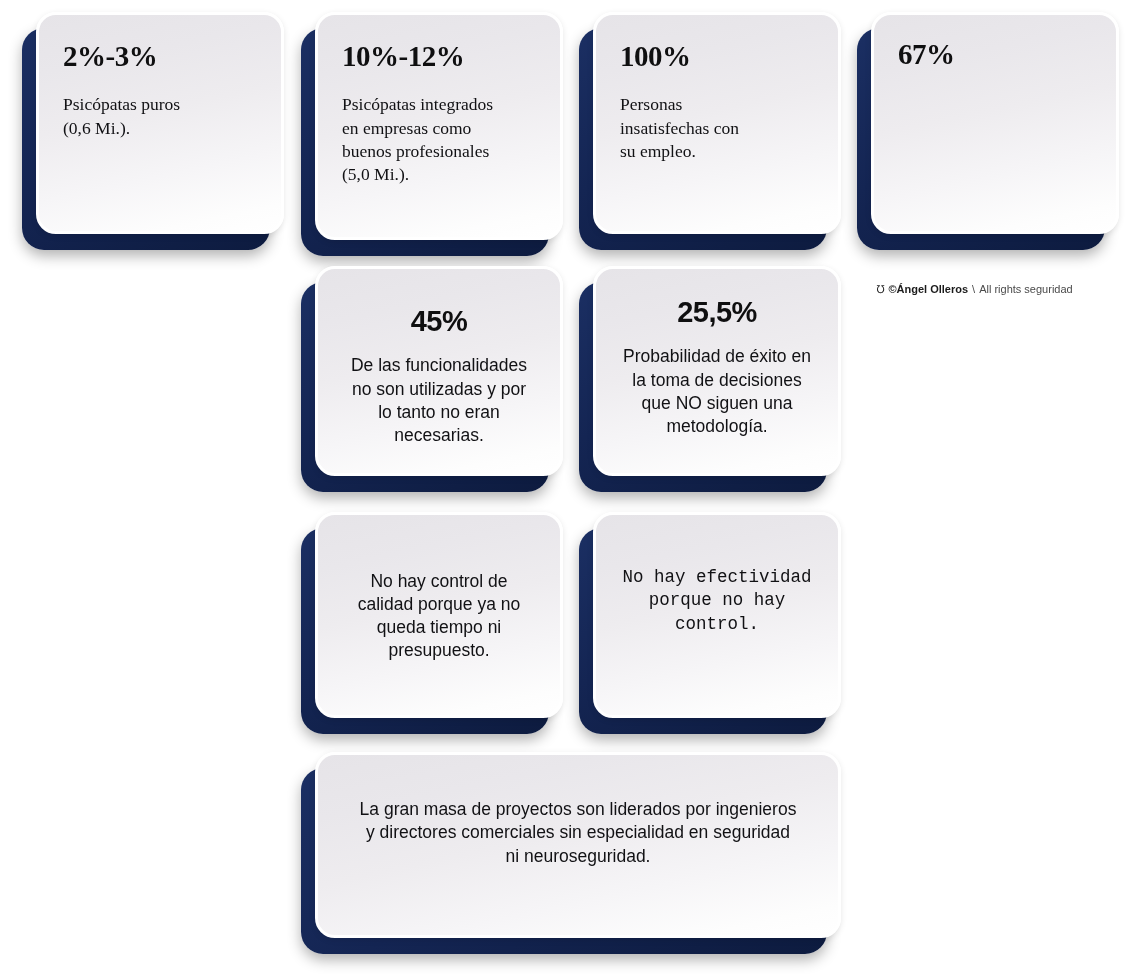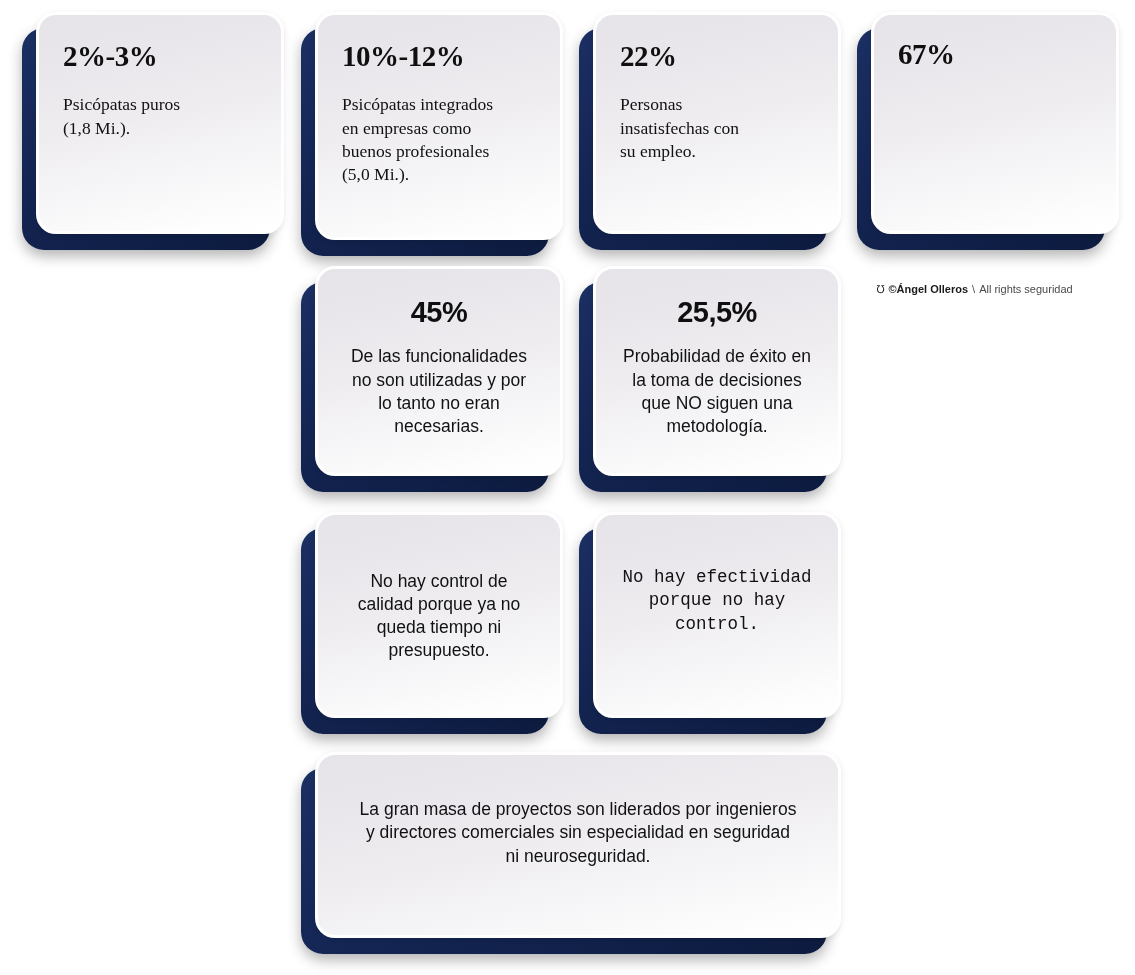--- a/index.html
+++ b/index.html
@@ -123,39 +123,39 @@
 </head>
 <body>
 
 <div id="canvas">
 
   <div class="card al-left" style="left:36px; top:12px; width:248px; height:222px;">
     <div class="plate"></div>
     <div class="face">
       <p class="pct">2%-3%</p>
       <p class="body-text">Psicópatas puros
-(1,8 Mi.).</p>
+(0,6 Mi.).</p>
     </div>
   </div>
 
   <div class="card al-left" style="left:315px; top:12px; width:248px; height:228px;">
     <div class="plate"></div>
     <div class="face">
       <p class="pct">10%-12%</p>
       <p class="body-text">Psicópatas integrados
 en empresas como
 buenos profesionales
 (5,0 Mi.).</p>
     </div>
   </div>
 
   <div class="card al-left" style="left:593px; top:12px; width:248px; height:222px;">
     <div class="plate"></div>
     <div class="face">
-      <p class="pct">22%</p>
+      <p class="pct">100%</p>
       <p class="body-text">Personas
 insatisfechas con
 su empleo.</p>
     </div>
   </div>
 
   <div class="card al-left" style="left:871px; top:12px; width:248px; height:222px;">
     <div class="plate"></div>
     <div class="face" style="padding-top:24px;">
       <p class="pct" style="margin-bottom:14px;">67%</p>
@@ -164,21 +164,21 @@
 
   <div id="credit">
     <span class="mark">℧</span>
     <span class="owner">©Ángel Olleros</span>
     <span class="rights">\</span>
     <span class="rights">All rights seguridad</span>
   </div>
 
   <div class="card al-mix" style="left:315px; top:266px; width:248px; height:210px;">
     <div class="plate"></div>
-    <div class="face" style="padding-top:28px;">
+    <div class="face" style="padding-top:37px;">
       <p class="pct" style="margin-bottom:18px;">45%</p>
       <p class="body-text">De las funcionalidades
 no son utilizadas y por
 lo tanto no eran
 necesarias.</p>
     </div>
   </div>
 
   <div class="card al-mix" style="left:593px; top:266px; width:248px; height:210px;">
     <div class="plate"></div>

